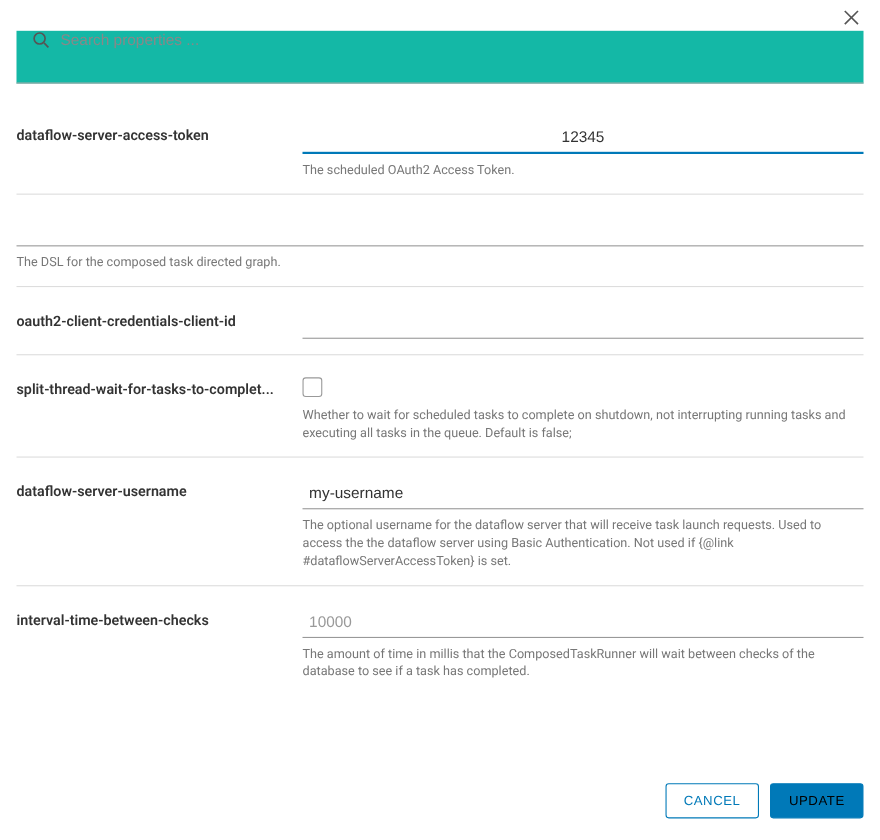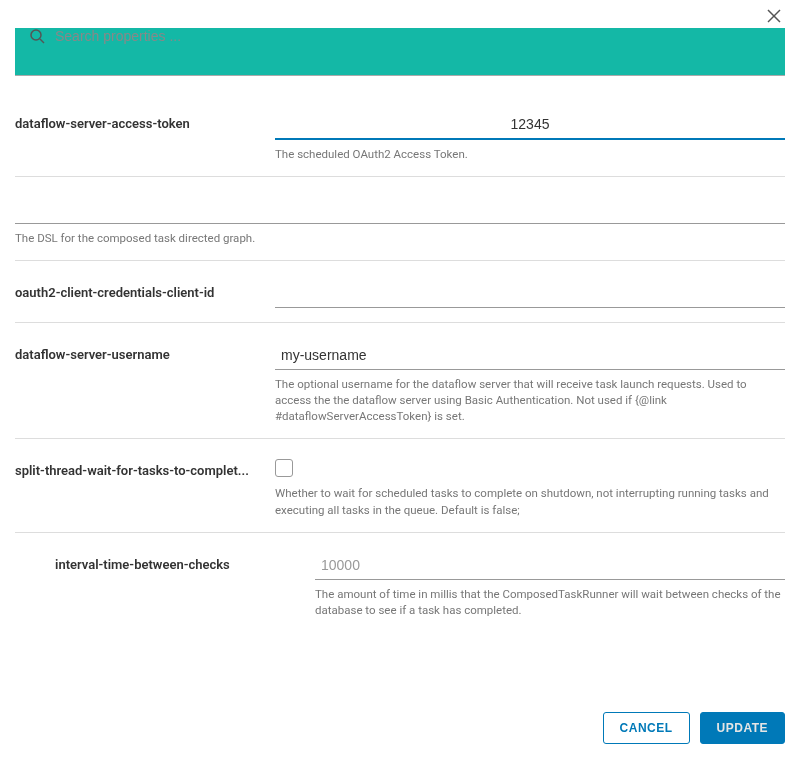--- a/index.html
+++ b/index.html
@@ -62,21 +62,20 @@
     .properties {
       padding: 16px 15px;
     }
     .property-row {
       display: flex;
       padding: 20px 0 14px 0;
       border-bottom: 1px solid #ddd;
     }
     .property-row:last-child {
       border-bottom: none;
-      margin-left: 40px;
     }
     .property-label {
       width: 260px;
       flex-shrink: 0;
       font-weight: 600;
       font-size: 13px;
       color: #333;
       padding-top: 4px;
       white-space: nowrap;
       overflow: hidden;
@@ -123,35 +122,35 @@
     .footer {
       position: absolute;
       bottom: 20px;
       right: 15px;
       display: flex;
       gap: 10px;
     }
     .btn {
       padding: 8px 16px;
       font-size: 12px;
-      font-weight: 700;
+      font-weight: 400;
       letter-spacing: 0.5px;
       cursor: pointer;
       border-radius: 3px;
       text-transform: uppercase;
     }
     .btn-cancel {
       background: #fff;
       border: 1px solid #0079b8;
       color: #0079b8;
     }
     .btn-primary {
       background: #0079b8;
       border: 1px solid #0079b8;
-      color: #e5e5e5;
+      color: #000000;
     }
   </style>
 </head>
 <body>
 
 <div class="close-btn">
   <span>
     <svg viewBox="0 0 16 16" stroke="currentColor" stroke-width="1.5" fill="none">
       <line x1="2" y1="2" x2="14" y2="14"></line>
       <line x1="14" y1="2" x2="2" y2="14"></line>
@@ -183,31 +182,31 @@
         <div class="description">The DSL for the composed task directed graph.</div>
       </div>
     </div>
     <div class="property-row">
       <div class="property-label">oauth2-client-credentials-client-id</div>
       <div class="property-field">
         <input type="text" class="text-input" style="">
       </div>
     </div>
     <div class="property-row">
+      <div class="property-label">split-thread-wait-for-tasks-to-complet...</div>
+      <div class="property-field">
+        <div class="checkbox-input"></div>
+        <div class="description">Whether to wait for scheduled tasks to complete on shutdown, not interrupting running tasks and executing all tasks in the queue. Default is false;</div>
+      </div>
+    </div>
+    <div class="property-row">
       <div class="property-label">dataflow-server-username</div>
       <div class="property-field">
         <input type="text" class="text-input" value="my-username" style="">
         <div class="description">The optional username for the dataflow server that will receive task launch requests. Used to access the the dataflow server using Basic Authentication. Not used if {@link #dataflowServerAccessToken} is set.</div>
-      </div>
-    </div>
-    <div class="property-row">
-      <div class="property-label">split-thread-wait-for-tasks-to-complet...</div>
-      <div class="property-field">
-        <div class="checkbox-input"></div>
-        <div class="description">Whether to wait for scheduled tasks to complete on shutdown, not interrupting running tasks and executing all tasks in the queue. Default is false;</div>
       </div>
     </div>
     <div class="property-row">
       <div class="property-label">interval-time-between-checks</div>
       <div class="property-field">
         <input type="text" class="text-input" placeholder="10000" style="">
         <div class="description">The amount of time in millis that the ComposedTaskRunner will wait between checks of the database to see if a task has completed.</div>
       </div>
     </div>
   </div>

